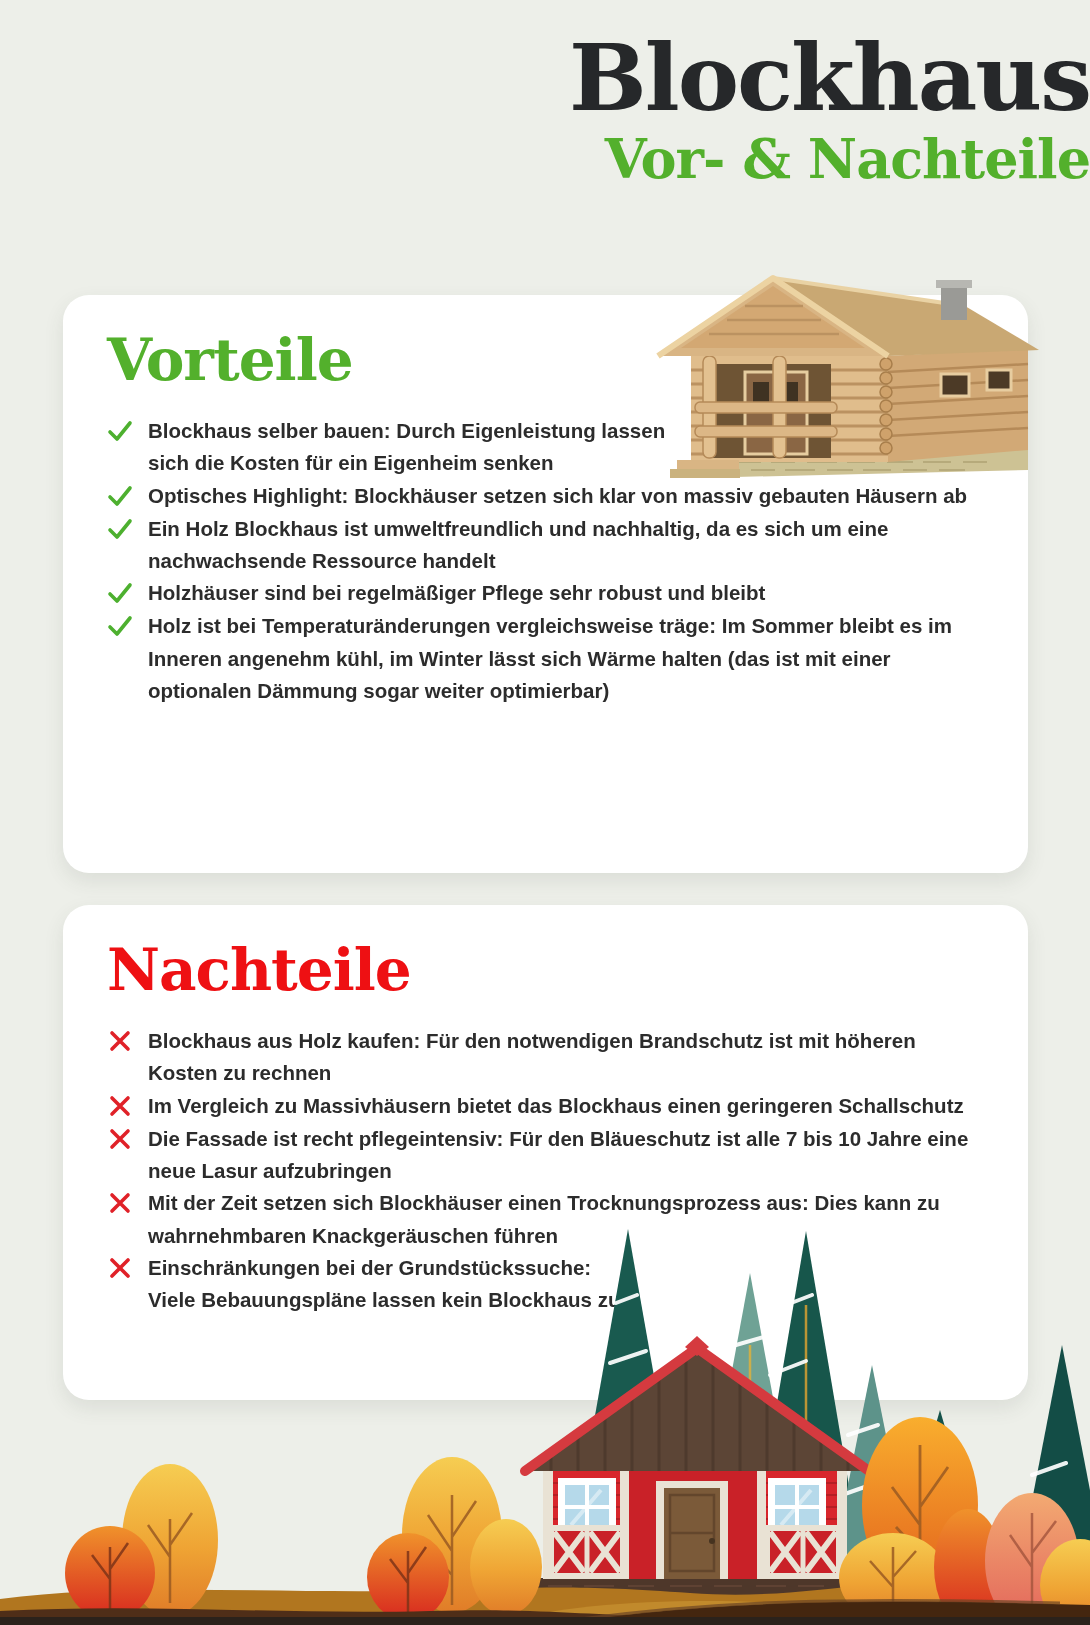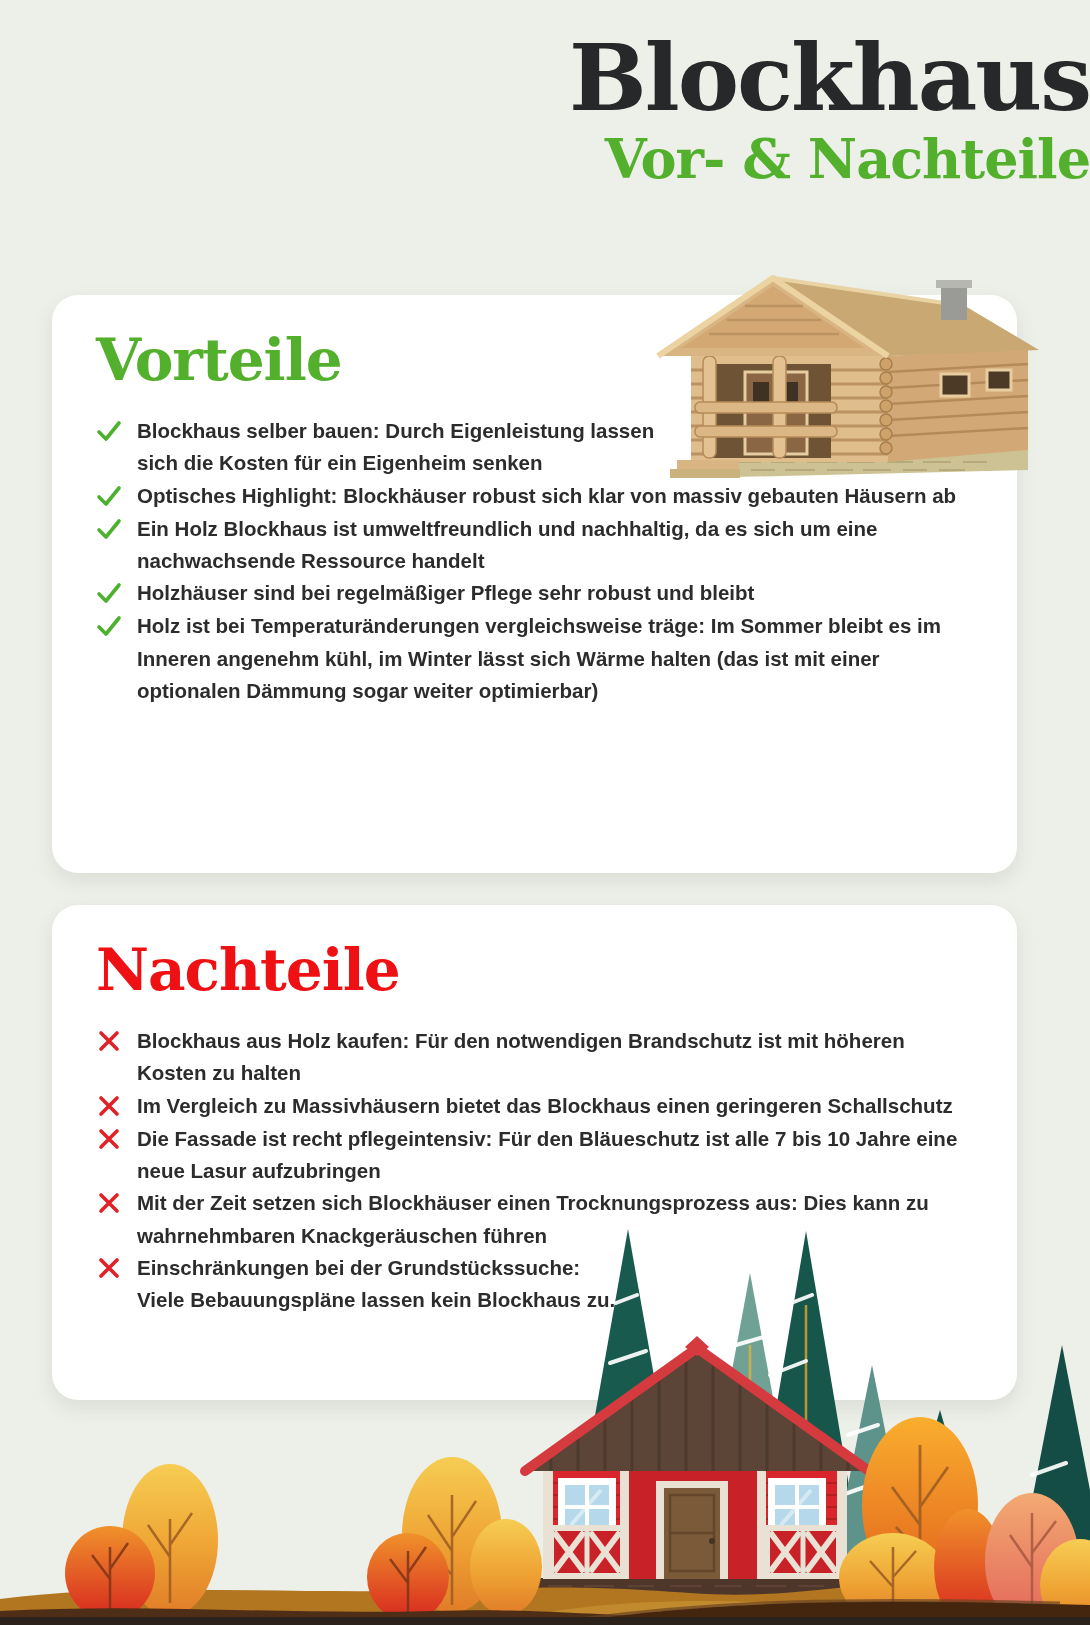--- a/index.html
+++ b/index.html
@@ -11,21 +11,21 @@
   .header{position:absolute;top:30px;left:0;width:1090px;text-align:right;z-index:3;}
   .page-title{
     font-family:"DejaVu Serif",serif;font-weight:700;
     font-size:92px;line-height:1.05;color:#26282a;letter-spacing:-2px;margin:0;
   }
   .page-subtitle{
     font-family:"DejaVu Serif",serif;font-weight:700;
     font-size:54px;line-height:1.05;color:#53b02c;letter-spacing:-1px;margin:4px 0 0 0;
   }
   .card{
-    position:absolute;left:52px;width:965px;background:#ffffff;border-radius:26px;
+    position:absolute;left:63px;width:965px;background:#ffffff;border-radius:26px;
     box-shadow:0 8px 20px rgba(60,70,60,.10);z-index:1;
   }
   .card-advantages{top:295px;height:578px;}
   .card-disadvantages{top:905px;height:495px;}
   .section-heading{
     font-family:"DejaVu Serif",serif;font-weight:700;
     font-size:58px;line-height:1.1;margin:34px 0 0 44px;letter-spacing:-1px;
   }
   .heading-green{color:#53b02c;}
   .heading-red{color:#ee1013;}
@@ -54,21 +54,21 @@
     <li>
       <span class="bullet-icon"><svg width="26" height="26" viewBox="0 0 26 26">
             <path d="M3 14 L10 21 L23 5" fill="none" stroke="#4db02f" stroke-width="3.6" stroke-linecap="round" stroke-linejoin="round"></path>
           </svg></span>
       <span class="item-text">Blockhaus selber bauen: Durch Eigenleistung lassen sich die Kosten für ein Eigenheim senken</span>
     </li>
     <li>
       <span class="bullet-icon"><svg width="26" height="26" viewBox="0 0 26 26">
             <path d="M3 14 L10 21 L23 5" fill="none" stroke="#4db02f" stroke-width="3.6" stroke-linecap="round" stroke-linejoin="round"></path>
           </svg></span>
-      <span class="item-text">Optisches Highlight: Blockhäuser robust sich klar von massiv gebauten Häusern ab</span>
+      <span class="item-text">Optisches Highlight: Blockhäuser setzen sich klar von massiv gebauten Häusern ab</span>
     </li>
     <li>
       <span class="bullet-icon"><svg width="26" height="26" viewBox="0 0 26 26">
             <path d="M3 14 L10 21 L23 5" fill="none" stroke="#4db02f" stroke-width="3.6" stroke-linecap="round" stroke-linejoin="round"></path>
           </svg></span>
       <span class="item-text">Ein Holz Blockhaus ist umweltfreundlich und nachhaltig, da es sich um eine nachwachsende Ressource handelt</span>
     </li>
     <li>
       <span class="bullet-icon"><svg width="26" height="26" viewBox="0 0 26 26">
             <path d="M3 14 L10 21 L23 5" fill="none" stroke="#4db02f" stroke-width="3.6" stroke-linecap="round" stroke-linejoin="round"></path>
@@ -84,21 +84,21 @@
   </ul>
 </section>
 
 <section class="card card-disadvantages">
   <h3 class="section-heading heading-red">Nachteile</h3>
   <ul class="points">
     <li>
       <span class="bullet-icon"><svg width="26" height="26" viewBox="0 0 26 26">
             <path d="M5 5 L21 21 M21 5 L5 21" fill="none" stroke="#e02128" stroke-width="3.6" stroke-linecap="round"></path>
           </svg></span>
-      <span class="item-text">Blockhaus aus Holz kaufen: Für den notwendigen Brandschutz ist mit höheren Kosten zu halten</span>
+      <span class="item-text">Blockhaus aus Holz kaufen: Für den notwendigen Brandschutz ist mit höheren Kosten zu rechnen</span>
     </li>
     <li>
       <span class="bullet-icon"><svg width="26" height="26" viewBox="0 0 26 26">
             <path d="M5 5 L21 21 M21 5 L5 21" fill="none" stroke="#e02128" stroke-width="3.6" stroke-linecap="round"></path>
           </svg></span>
       <span class="item-text">Im Vergleich zu Massivhäusern bietet das Blockhaus einen geringeren Schallschutz</span>
     </li>
     <li>
       <span class="bullet-icon"><svg width="26" height="26" viewBox="0 0 26 26">
             <path d="M5 5 L21 21 M21 5 L5 21" fill="none" stroke="#e02128" stroke-width="3.6" stroke-linecap="round"></path>

